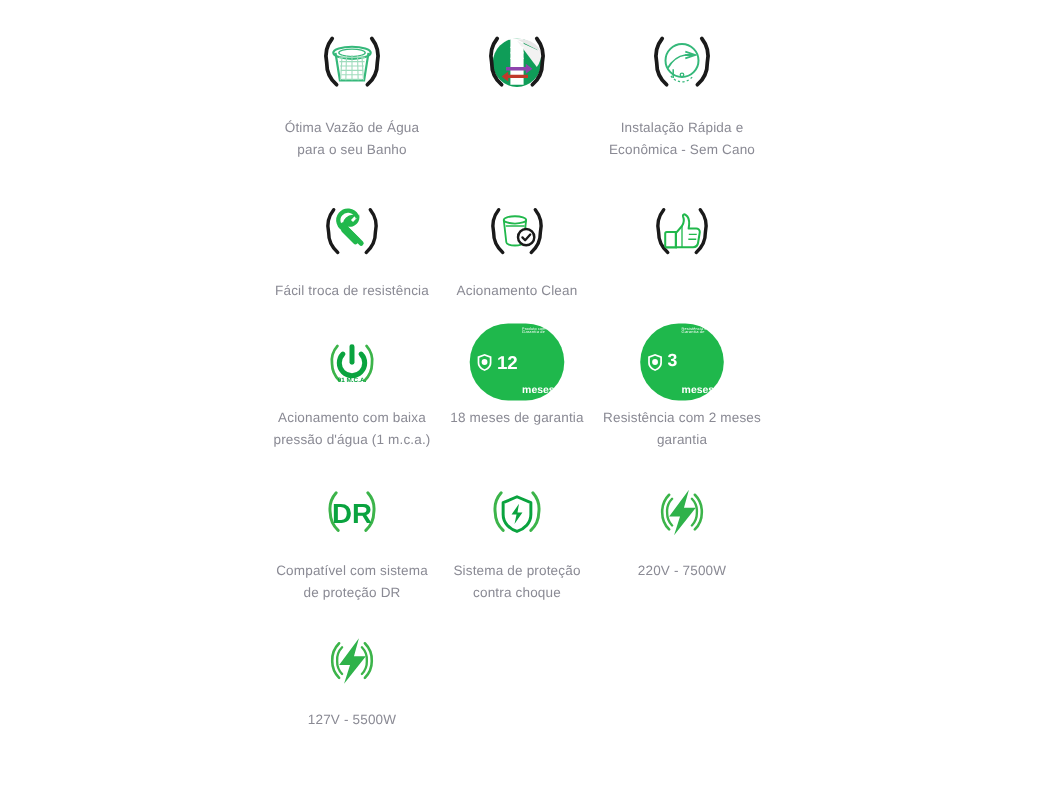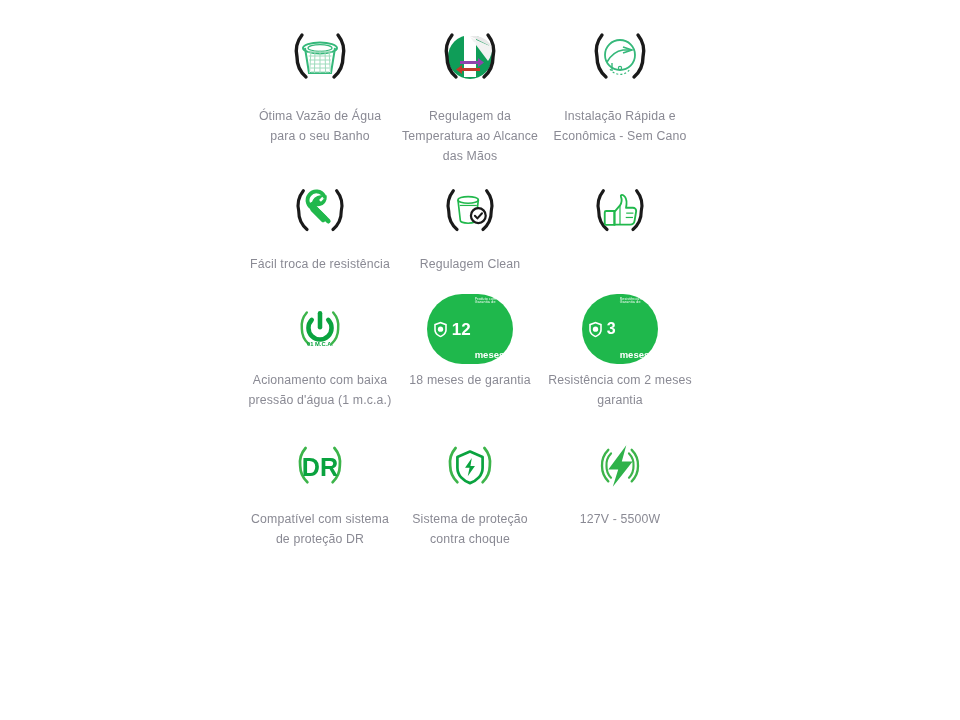--- a/index.html
+++ b/index.html
@@ -35,20 +35,21 @@
     height: 86px;
     display: flex;
     align-items: center;
     justify-content: center;
   }
   .icon-wrap.short {
     height: 74px;
   }
   .icon-wrap.badge {
     height: 70px;
+    align-items: flex-end;
   }
   .feature-label {
     margin-top: 6px;
     font-size: 12.3px;
     line-height: 20px;
     color: #8a8a94;
     text-align: center;
     letter-spacing: 0.15px;
     width: 150px;
     font-family: "Liberation Sans", sans-serif;
@@ -146,21 +147,20 @@
           <line x1="34" y1="26" x2="46" y2="26"></line>
           <line x1="34" y1="31" x2="46" y2="31"></line>
           <line x1="34" y1="36" x2="46" y2="36"></line>
         </g>
         <path d="M30 44 L48 44 L48 41 L54 45.5 L48 50 L48 47 L30 47 Z" fill="#8e44ad"></path>
         <path d="M50 51 L32 51 L32 48 L26 52.5 L32 57 L32 54 L50 54 Z" fill="#c0392b"></path>
         <path d="M22 18 A26 26 0 0 0 17 40 A26 26 0 0 0 26 60" fill="none" stroke="#1a1a1a" stroke-width="3.4" stroke-linecap="round"></path>
         <path d="M58 18 A26 26 0 0 1 63 40 A26 26 0 0 1 54 60" fill="none" stroke="#1a1a1a" stroke-width="3.4" stroke-linecap="round"></path>
       </svg>
     </div>
-    <div class="feature-label">Regulagem da Temperatura ao Alcance das Mãos</div>
   </div>
 
   <div class="feature-cell">
     <div class="icon-wrap">
       <svg width="80" height="80" viewBox="0 0 80 80">
         <path d="M22 18 A26 26 0 0 0 17 40 A26 26 0 0 0 26 60" fill="none" stroke="#1a1a1a" stroke-width="3.4" stroke-linecap="round"></path>
         <path d="M58 18 A26 26 0 0 1 63 40 A26 26 0 0 1 54 60" fill="none" stroke="#1a1a1a" stroke-width="3.4" stroke-linecap="round"></path>
         <circle cx="40" cy="38" r="15" fill="none" stroke="#35b87a" stroke-width="1.8"></circle>
         <path d="M27 45 C31 38 36 34 43 33 L52 33" fill="none" stroke="#35b87a" stroke-width="1.6"></path>
         <path d="M43 30 L52 33 L43 36" fill="none" stroke="#35b87a" stroke-width="1.6"></path>
@@ -190,21 +190,21 @@
       <svg width="74" height="74" viewBox="0 0 80 80">
         <path d="M22 18 A26 26 0 0 0 17 40 A26 26 0 0 0 26 60" fill="none" stroke="#1a1a1a" stroke-width="3.4" stroke-linecap="round"></path>
         <path d="M58 18 A26 26 0 0 1 63 40 A26 26 0 0 1 54 60" fill="none" stroke="#1a1a1a" stroke-width="3.4" stroke-linecap="round"></path>
         <ellipse cx="38" cy="28" rx="11" ry="3.6" fill="none" stroke="#21b84c" stroke-width="1.8"></ellipse>
         <path d="M27 28 L29.5 50 A8.5 3.2 0 0 0 46.5 50 L49 28" fill="none" stroke="#21b84c" stroke-width="1.8"></path>
         <path d="M29 34 L47.4 34" stroke="#21b84c" stroke-width="1.3"></path>
         <circle cx="49" cy="45" r="8" fill="#ffffff" stroke="#1a1a1a" stroke-width="2.4"></circle>
         <path d="M45.3 45.2 L48 48 L53 42.4" fill="none" stroke="#1a1a1a" stroke-width="2.2" stroke-linecap="round" stroke-linejoin="round"></path>
       </svg>
     </div>
-    <div class="feature-label">Regulagem Clean</div>
+    <div class="feature-label">Acionamento Clean</div>
   </div>
 
   <div class="feature-cell">
     <div class="icon-wrap short">
       <svg width="74" height="74" viewBox="0 0 80 80">
         <path d="M22 18 A26 26 0 0 0 17 40 A26 26 0 0 0 26 60" fill="none" stroke="#1a1a1a" stroke-width="3.4" stroke-linecap="round"></path>
         <path d="M58 18 A26 26 0 0 1 63 40 A26 26 0 0 1 54 60" fill="none" stroke="#1a1a1a" stroke-width="3.4" stroke-linecap="round"></path>
         <path d="M25 40 L34 40 L34 55 L25 55 A1.5 1.5 0 0 1 23.5 53.5 L23.5 41.5 A1.5 1.5 0 0 1 25 40 Z" fill="none" stroke="#21b84c" stroke-width="2"></path>
         <path d="M34 41 L40 34 C42 31 42 27 41 24.5 C40.5 23 42 22 43.5 23 C46 24.6 47.5 28 47 33 L46.5 36.5 L54 36.5 A3.5 3.5 0 0 1 57.5 40 L55.8 50.5 A5 5 0 0 1 50.9 54.8 L34 54.8 Z" fill="none" stroke="#21b84c" stroke-width="2" stroke-linejoin="round"></path>
         <path d="M46.7 42.3 L54.5 42.3" stroke="#21b84c" stroke-width="1.3"></path>
@@ -287,27 +287,39 @@
       <svg width="72" height="72" viewBox="0 0 80 80">
         <path d="M24 20 A25 25 0 0 0 18 40 A25 25 0 0 0 26 58" fill="none" stroke="#3cb44a" stroke-width="3" stroke-linecap="round"></path>
         <path d="M56 20 A25 25 0 0 1 62 40 A25 25 0 0 1 54 58" fill="none" stroke="#3cb44a" stroke-width="3" stroke-linecap="round"></path>
         <path d="M40 24 L54 30 L54 42 C54 50.5 47.6 56.5 40 59 C32.4 56.5 26 50.5 26 42 L26 30 Z" fill="none" stroke="#0aa33f" stroke-width="3" stroke-linejoin="round"></path>
         <path d="M42 31 L34.5 42 L39.5 42 L37.5 51.5 L45.5 40 L40.5 40 Z" fill="#0aa33f"></path>
       </svg>
     </div>
     <div class="feature-label">Sistema de proteção contra choque</div>
   </div>
 
-
   <div class="feature-cell">
     <div class="icon-wrap short">
       <svg width="72" height="72" viewBox="0 0 80 80">
         <path d="M27 22 A24 24 0 0 0 20 40 A24 24 0 0 0 27 57" fill="none" stroke="#3cb44a" stroke-width="2.6" stroke-linecap="round"></path>
         <path d="M53 22 A24 24 0 0 1 60 40 A24 24 0 0 1 53 57" fill="none" stroke="#3cb44a" stroke-width="2.6" stroke-linecap="round"></path>
         <path d="M30 26 A18 18 0 0 0 25 40 A18 18 0 0 0 30 53" fill="none" stroke="#3cb44a" stroke-width="2.4" stroke-linecap="round"></path>
         <path d="M50 26 A18 18 0 0 1 55 40 A18 18 0 0 1 50 53" fill="none" stroke="#3cb44a" stroke-width="2.4" stroke-linecap="round"></path>
         <path d="M47 17 L27 44 L38 44 L32 63 L54 35 L42 35 Z" fill="#2fb24a"></path>
       </svg>
     </div>
+    <div class="feature-label">220V - 7500W</div>
+  </div>
+
+  <div class="feature-cell">
+    <div class="icon-wrap short">
+      <svg width="72" height="72" viewBox="0 0 80 80">
+        <path d="M27 22 A24 24 0 0 0 20 40 A24 24 0 0 0 27 57" fill="none" stroke="#3cb44a" stroke-width="2.6" stroke-linecap="round"></path>
+        <path d="M53 22 A24 24 0 0 1 60 40 A24 24 0 0 1 53 57" fill="none" stroke="#3cb44a" stroke-width="2.6" stroke-linecap="round"></path>
+        <path d="M30 26 A18 18 0 0 0 25 40 A18 18 0 0 0 30 53" fill="none" stroke="#3cb44a" stroke-width="2.4" stroke-linecap="round"></path>
+        <path d="M50 26 A18 18 0 0 1 55 40 A18 18 0 0 1 50 53" fill="none" stroke="#3cb44a" stroke-width="2.4" stroke-linecap="round"></path>
+        <path d="M47 17 L27 44 L38 44 L32 63 L54 35 L42 35 Z" fill="#2fb24a"></path>
+      </svg>
+    </div>
     <div class="feature-label">127V - 5500W</div>
   </div>
 
 </div>
 
 </body></html>

